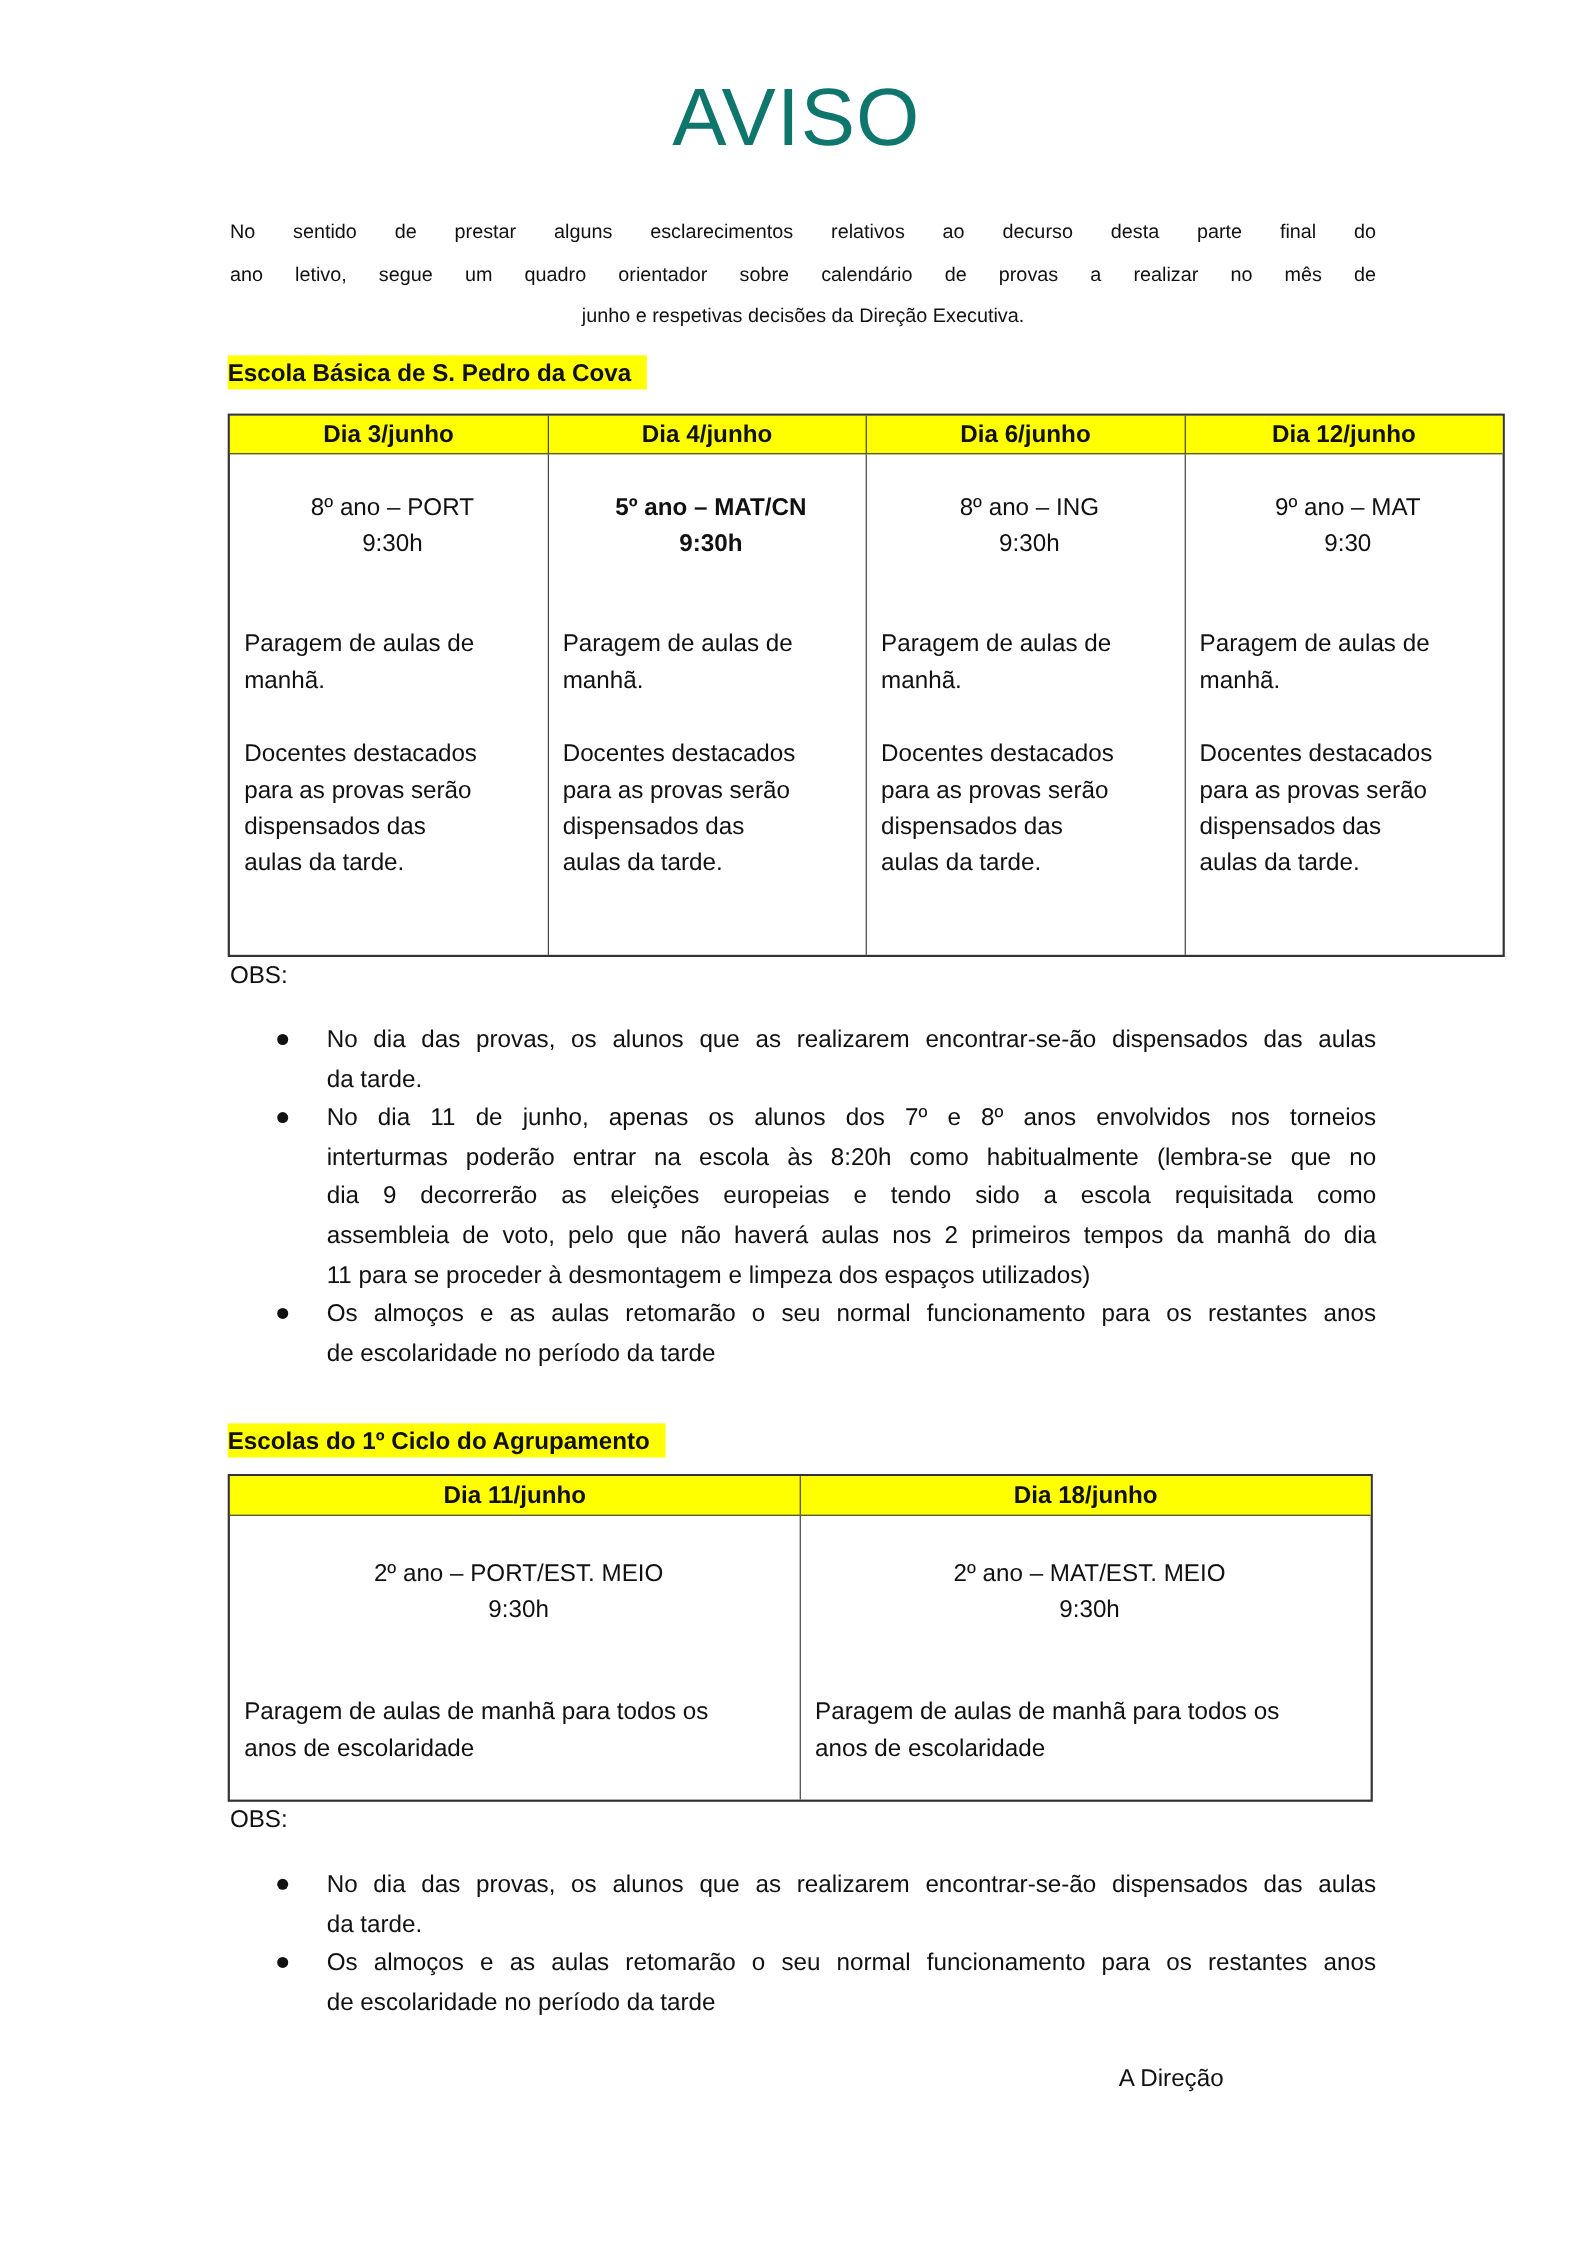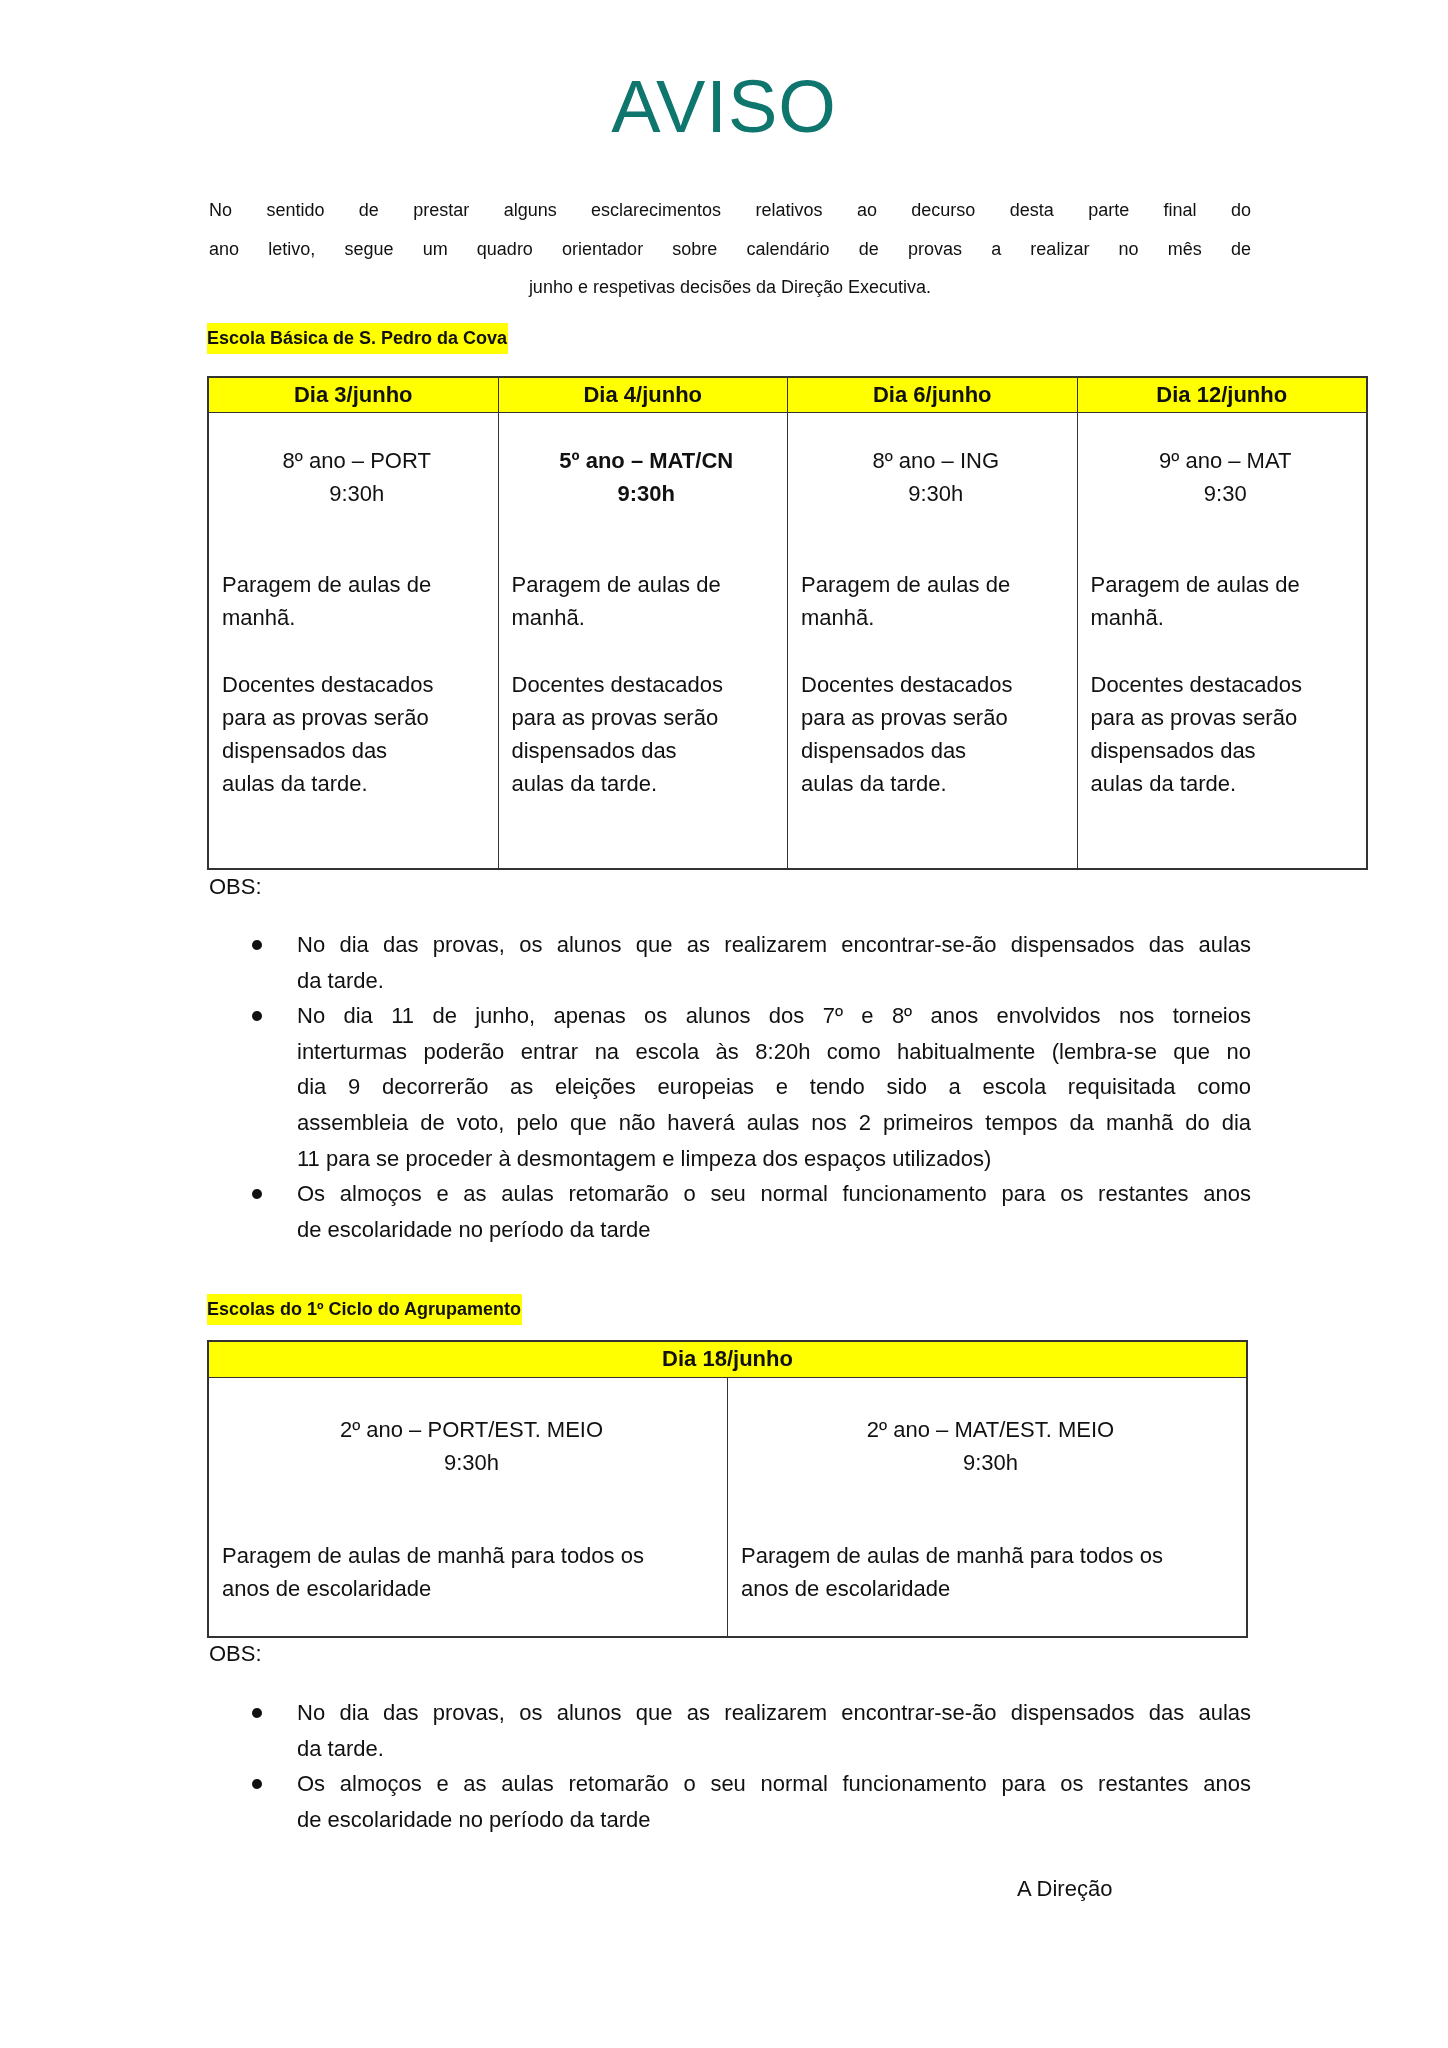--- a/index.html
+++ b/index.html
@@ -4,21 +4,21 @@
 <style>
   html, body { margin: 0; padding: 0; background: #ffffff; }
   body { width: 1448px; height: 2048px; position: relative; overflow: hidden;
          font-family: "Liberation Sans", sans-serif; color: #111111; }
   .abs { position: absolute; }
   .title { left: 0; width: 1448px; top: 62px; text-align: center; font-size: 74px;
            line-height: 90px; color: #0f766e; letter-spacing: 1px; }
   .para { left: 209px; width: 1042px; font-size: 18px; }
   .line { display: block; height: 38.7px; line-height: 38.7px; white-space: nowrap; text-align: center; }
   .just { text-align: justify; text-align-last: justify; }
-  .heading { font-size: 18px; font-weight: bold; background: #ffff00; padding: 2px 1px 2px 0;
+  .heading { font-size: 22px; font-weight: bold; background: #ffff00; padding: 2px 14px 2px 0;
              line-height: 27px; display: inline-block; }
   .tbl { border: 2px solid #333333; box-sizing: border-box; }
   .hdr { position: absolute; top: 0; left: 0; right: 0; background: #ffff00;
          border-bottom: 1.5px solid #333333; box-sizing: border-box; display: flex; }
   .hcell { flex: 1; text-align: center; font-weight: bold; font-size: 22px;
            box-sizing: border-box; border-left: 1.5px solid #333333; }
   .hcell:first-child { border-left: none; }
   .body { position: absolute; left: 0; right: 0; bottom: 0; display: flex; }
   .bcell { flex: 1; position: relative; box-sizing: border-box; border-left: 1.5px solid #333333; }
   .bcell:first-child { border-left: none; }
@@ -149,20 +149,21 @@
     <span class="bline">de escolaridade no período da tarde</span>
   </div>
 </div>
 
 <div class="abs" style="left:207px; top:1294px;">
   <span class="heading">Escolas do 1º Ciclo do Agrupamento</span>
 </div>
 
 <div class="abs tbl" style="left:207px; top:1340px; width:1041px; height:298px;">
   <div class="hdr" style="height:36px;">
+    <div class="hcell" style="line-height:34px;">Dia 11/junho</div>
     <div class="hcell" style="line-height:34px;">Dia 18/junho</div>
   </div>
   <div class="body" style="top:36px;">
     <div class="bcell">
       <div class="cellpad" style="top:35px;">
         <span class="tline center">2º ano – PORT/EST. MEIO</span>
         <span class="tline center">9:30h</span>
       </div>
       <div class="cellpad" style="top:161px;">
         <span class="tline">Paragem de aulas de manhã para todos os</span>

